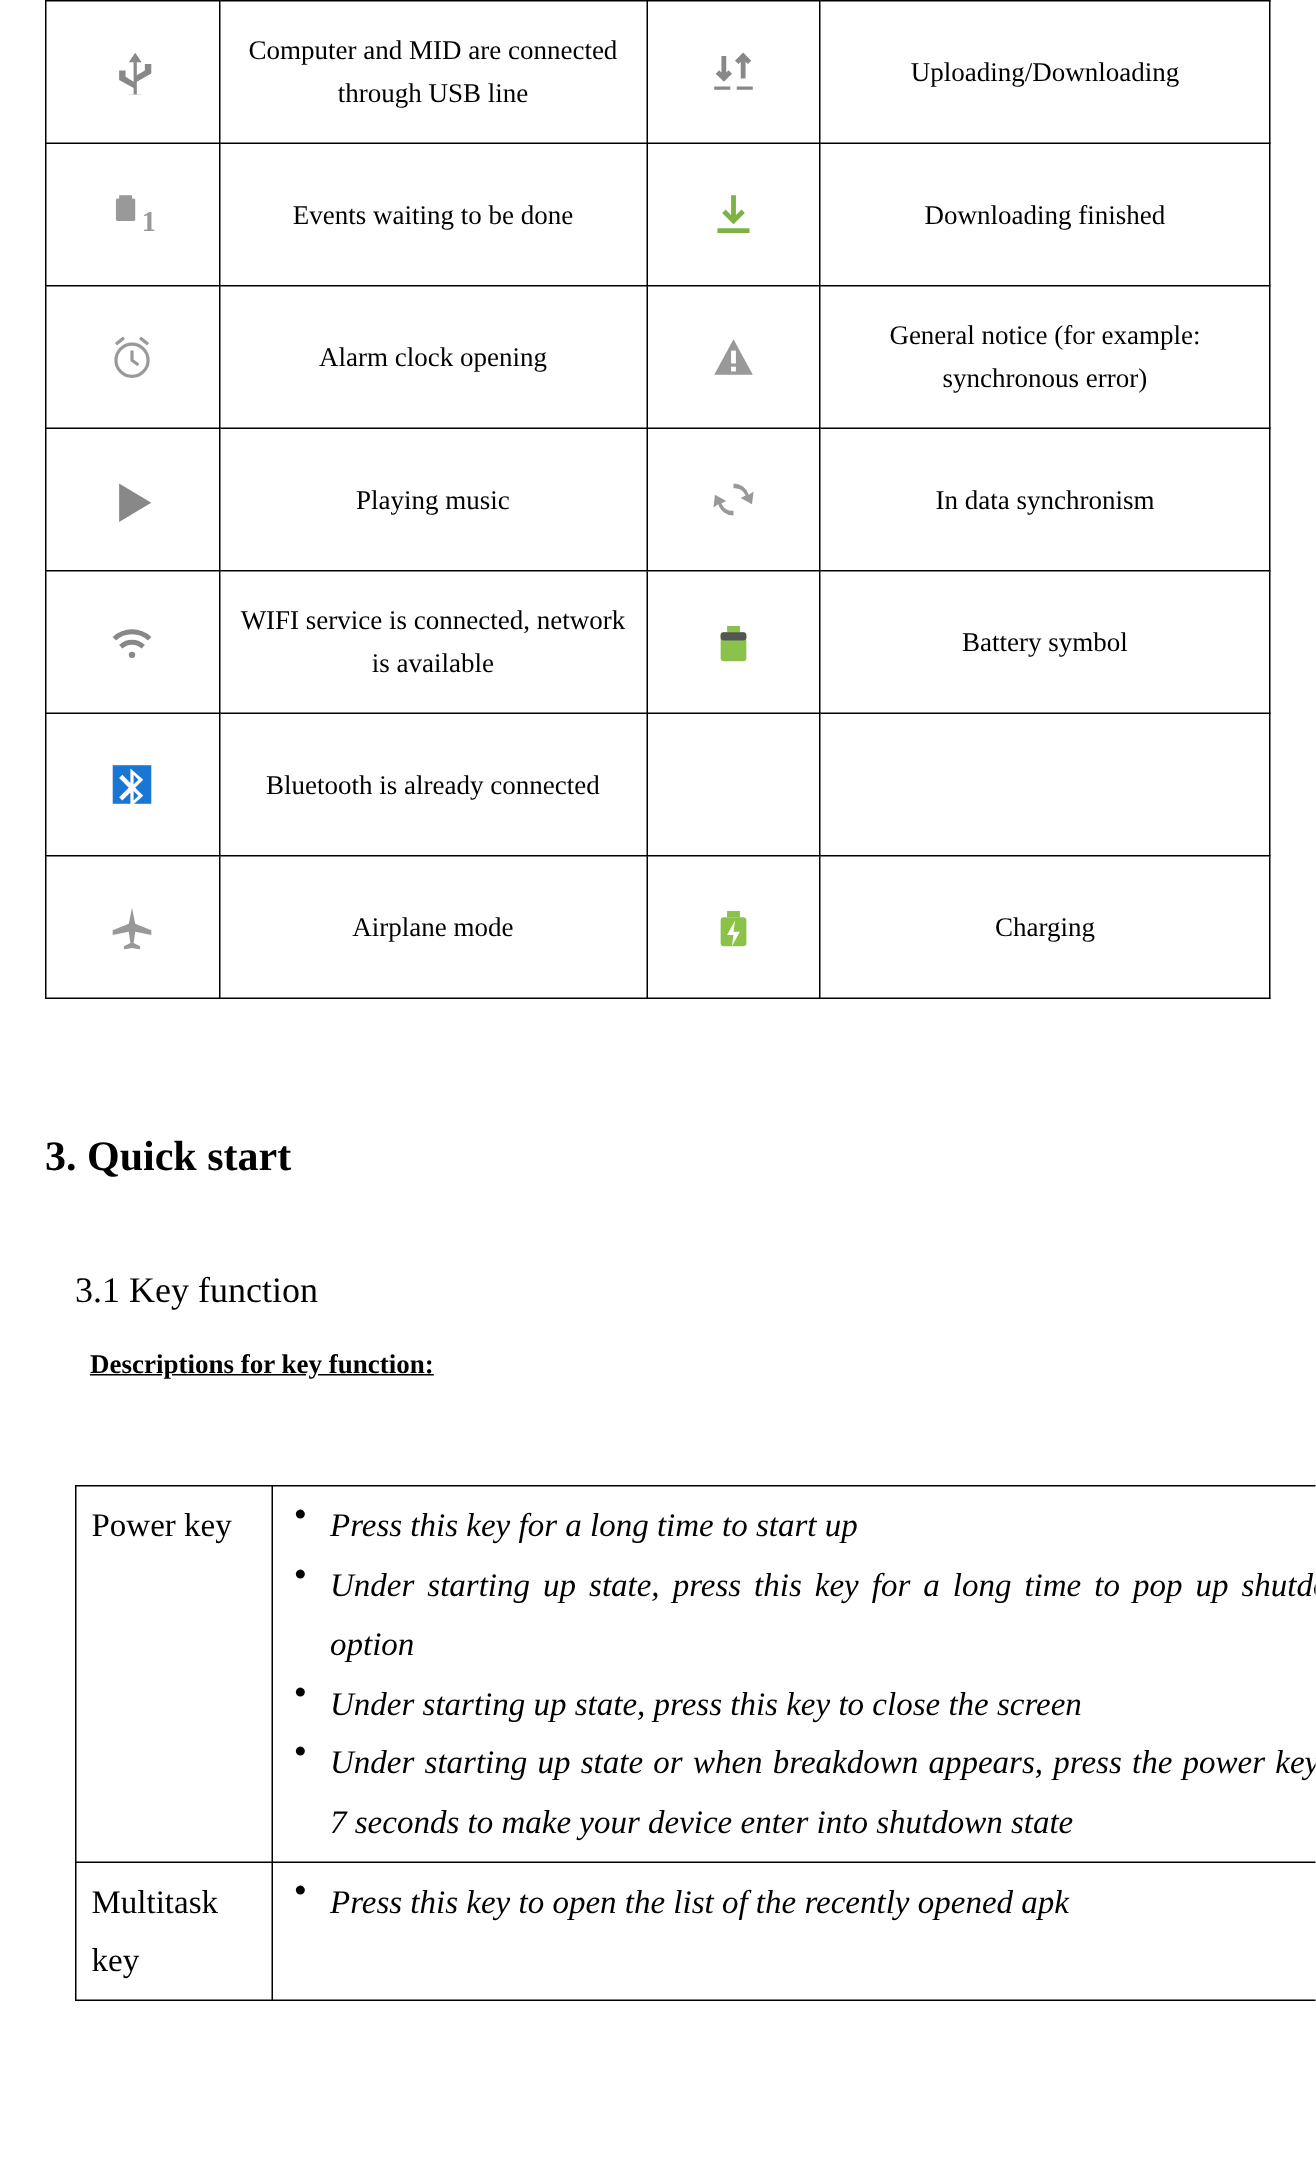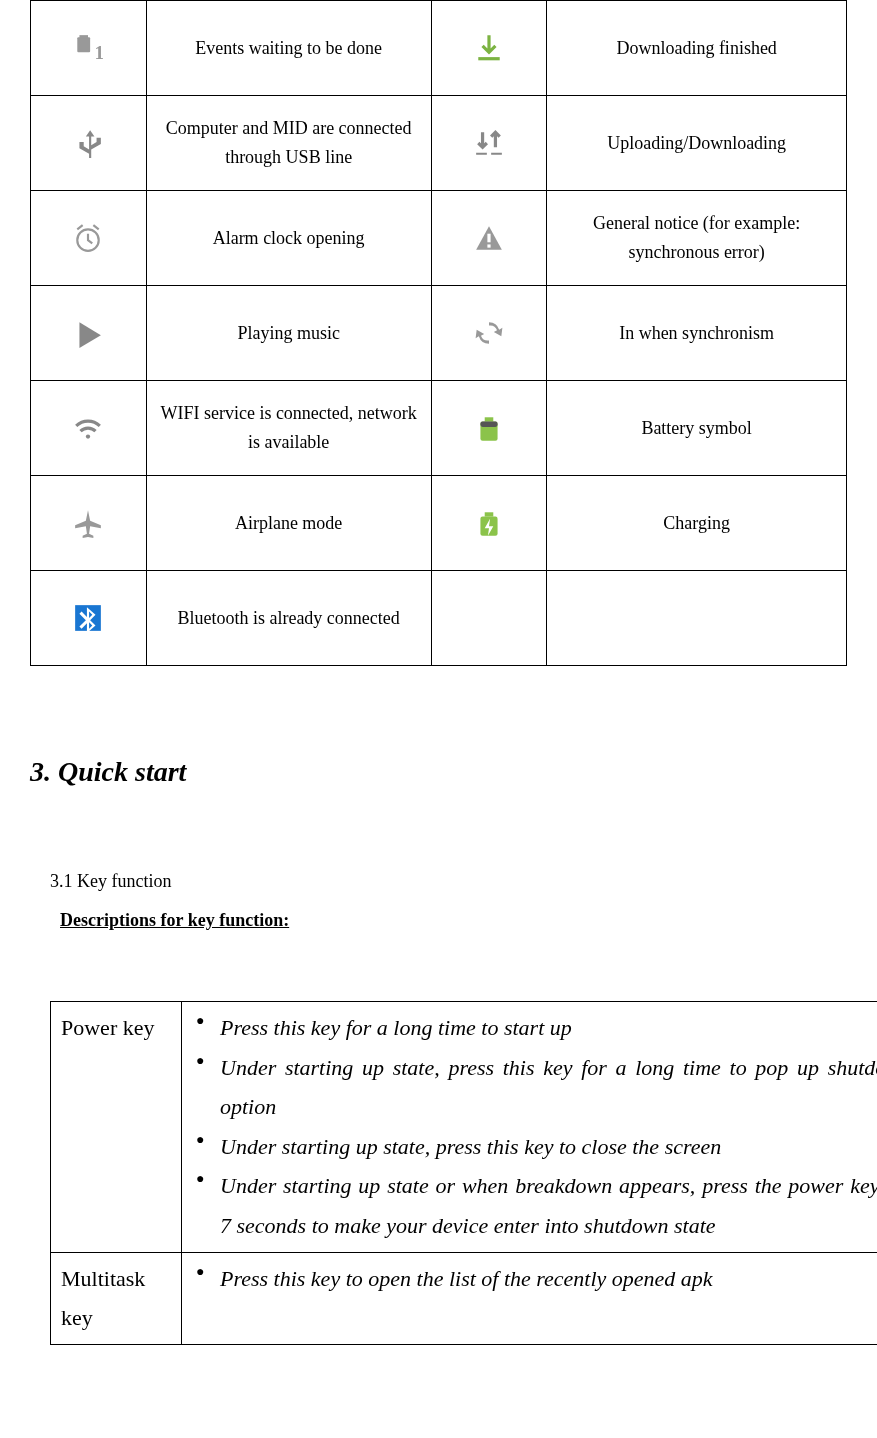--- a/index.html
+++ b/index.html
@@ -28,26 +28,25 @@
   table.icon-table td.icon-cell {
     width: 110px;
   }
   table.icon-table td.desc-cell {
     width: 300px;
   }
   h2.section {
     font-size: 28px;
     font-weight: bold;
     margin-top: 90px;
-    margin-bottom: 83px;
+    margin-bottom: 60px;
     margin-left: 0;
-    font-style: italic;
   }
   h3.subsection {
-    font-size: 18px;
+    font-size: 24px;
     font-weight: normal;
     margin-left: 20px;
   }
   .desc-line {
     font-weight: bold;
     margin-left: 30px;
     font-size: 18px;
     margin-bottom: 70px;
     text-decoration: underline;
   }
@@ -159,85 +158,85 @@
       <rect x="2" y="2" width="24" height="24" fill="#1976d2"></rect>
       <path d="M13 4v9l-5-5-2 2 6 6-6 6 2 2 5-5v9l8-7-5-5 5-5zm2 4l3 3-3 3zm0 10l3 3-3 3z" fill="#fff"></path>
     </g>
   </defs>
 </svg>
 
 <table class="icon-table">
   <tbody id="icon-table-body">
       <tr>
         <td class="icon-cell"><svg class="icon-svg" width="30" height="30" viewBox="0 0 28 28">
+            <use href="#usb-icon"></use>
+          </svg></td>
+        <td class="desc-cell">Computer and MID are connected through USB line</td>
+        <td class="icon-cell"><svg class="icon-svg" width="30" height="30" viewBox="0 0 28 28">
+            <use href="#upload-download-icon"></use>
+          </svg></td>
+        <td class="desc-cell">Uploading/Downloading</td>
+      </tr>
+      <tr>
+        <td class="icon-cell"><svg class="icon-svg" width="30" height="30" viewBox="0 0 28 28">
             <use href="#events-icon"></use>
           </svg></td>
         <td class="desc-cell">Events waiting to be done</td>
         <td class="icon-cell"><svg class="icon-svg" width="30" height="30" viewBox="0 0 28 28">
             <use href="#download-finished-icon"></use>
           </svg></td>
         <td class="desc-cell">Downloading finished</td>
       </tr>
       <tr>
         <td class="icon-cell"><svg class="icon-svg" width="30" height="30" viewBox="0 0 28 28">
-            <use href="#usb-icon"></use>
-          </svg></td>
-        <td class="desc-cell">Computer and MID are connected through USB line</td>
-        <td class="icon-cell"><svg class="icon-svg" width="30" height="30" viewBox="0 0 28 28">
-            <use href="#upload-download-icon"></use>
-          </svg></td>
-        <td class="desc-cell">Uploading/Downloading</td>
-      </tr>
-      <tr>
-        <td class="icon-cell"><svg class="icon-svg" width="30" height="30" viewBox="0 0 28 28">
             <use href="#alarm-icon"></use>
           </svg></td>
         <td class="desc-cell">Alarm clock opening</td>
         <td class="icon-cell"><svg class="icon-svg" width="30" height="30" viewBox="0 0 28 28">
             <use href="#warning-icon"></use>
           </svg></td>
         <td class="desc-cell">General notice (for example: synchronous error)</td>
       </tr>
       <tr>
         <td class="icon-cell"><svg class="icon-svg" width="30" height="30" viewBox="0 0 28 28">
             <use href="#play-icon"></use>
           </svg></td>
         <td class="desc-cell">Playing music</td>
         <td class="icon-cell"><svg class="icon-svg" width="30" height="30" viewBox="0 0 28 28">
             <use href="#sync-icon"></use>
           </svg></td>
-        <td class="desc-cell">In when synchronism</td>
+        <td class="desc-cell">In data synchronism</td>
       </tr>
       <tr>
         <td class="icon-cell"><svg class="icon-svg" width="30" height="30" viewBox="0 0 28 28">
             <use href="#wifi-icon"></use>
           </svg></td>
         <td class="desc-cell">WIFI service is connected, network is available</td>
         <td class="icon-cell"><svg class="icon-svg" width="30" height="30" viewBox="0 0 28 28">
             <use href="#battery-icon"></use>
           </svg></td>
         <td class="desc-cell">Battery symbol</td>
-      </tr>
-      <tr>
-        <td class="icon-cell"><svg class="icon-svg" width="30" height="30" viewBox="0 0 28 28">
-            <use href="#airplane-icon"></use>
-          </svg></td>
-        <td class="desc-cell">Airplane mode</td>
-        <td class="icon-cell"><svg class="icon-svg" width="30" height="30" viewBox="0 0 28 28">
-            <use href="#charging-icon"></use>
-          </svg></td>
-        <td class="desc-cell">Charging</td>
       </tr>
       <tr>
         <td class="icon-cell"><svg class="icon-svg" width="30" height="30" viewBox="0 0 28 28">
             <use href="#bluetooth-icon"></use>
           </svg></td>
         <td class="desc-cell">Bluetooth is already connected</td>
         <td class="icon-cell"></td>
         <td class="desc-cell"></td>
+      </tr>
+      <tr>
+        <td class="icon-cell"><svg class="icon-svg" width="30" height="30" viewBox="0 0 28 28">
+            <use href="#airplane-icon"></use>
+          </svg></td>
+        <td class="desc-cell">Airplane mode</td>
+        <td class="icon-cell"><svg class="icon-svg" width="30" height="30" viewBox="0 0 28 28">
+            <use href="#charging-icon"></use>
+          </svg></td>
+        <td class="desc-cell">Charging</td>
       </tr>
     </tbody>
 </table>
 
 <h2 class="section">3. Quick start</h2>
 <h3 class="subsection">3.1 Key function</h3>
 <div class="desc-line">Descriptions for key function:</div>
 
 <table class="key-table">
   <tbody id="key-table-body">

